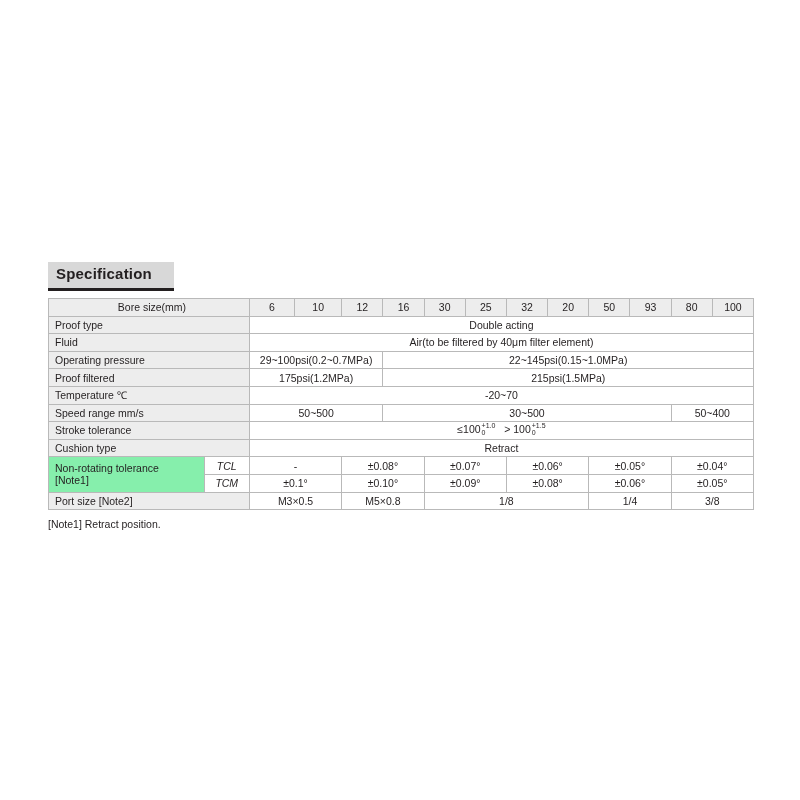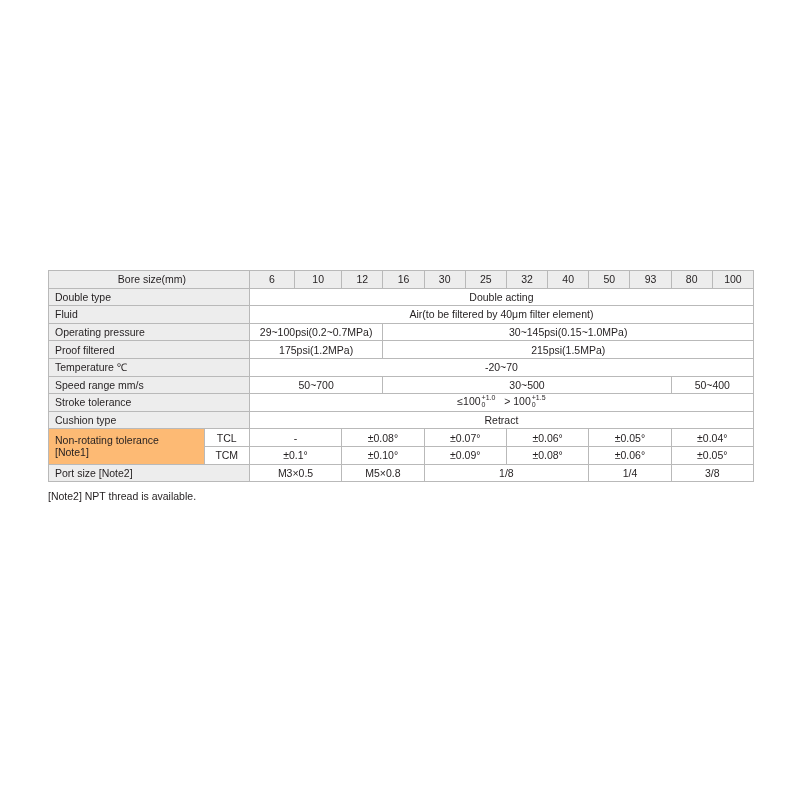--- a/index.html
+++ b/index.html
@@ -86,23 +86,24 @@
   .hdr-first {
     background: #ededed;
     font-weight: bold;
     text-align: center;
     padding-left: 6px !important;
   }
   .sub-label {
     background: #ffffff;
     text-align: center !important;
     font-size: 10.5px;
+    font-style: italic;
   }
   .nr-head {
-    background: #fdba74;
+    background: #86efac;
     text-align: left !important;
     padding-left: 6px !important;
     line-height: 1.25;
   }
   .nr-head .l1, .nr-head .l2 {
     display: block;
   }
   .frac {
     display: inline-block;
     vertical-align: middle;
@@ -122,20 +123,25 @@
     line-height: 1.5;
     color: #231f20;
   }
   .notes div { white-space: nowrap; }
 </style>
 </head>
 <body>
 
 <div class="sheet">
 
+  <div class="heading-wrap">
+    <div class="heading-bar"></div>
+    <div class="heading-underline"></div>
+    <div class="heading-text">Specification</div>
+  </div>
 
   <table class="spec">
     <colgroup>
       <col style="width:155px">
       <col style="width:45px">
       <col style="width:45px">
       <col style="width:47px">
       <col style="width:41px">
       <col style="width:41px">
       <col style="width:41px">
@@ -151,57 +157,57 @@
 
       <tr>
         <td class="hdr-first" colspan="2">Bore size(mm)</td>
         <td class="hdr">6</td>
         <td class="hdr">10</td>
         <td class="hdr">12</td>
         <td class="hdr">16</td>
         <td class="hdr">30</td>
         <td class="hdr">25</td>
         <td class="hdr">32</td>
-        <td class="hdr">40</td>
+        <td class="hdr">20</td>
         <td class="hdr">50</td>
         <td class="hdr">93</td>
         <td class="hdr">80</td>
         <td class="hdr">100</td>
       </tr>
 
       <tr>
-        <td class="row-head" colspan="2">Double type</td>
+        <td class="row-head" colspan="2">Proof type</td>
         <td colspan="12">Double acting</td>
       </tr>
 
       <tr>
         <td class="row-head" colspan="2">Fluid</td>
         <td colspan="12">Air(to be filtered by 40μm filter element)</td>
       </tr>
 
       <tr>
         <td class="row-head" colspan="2">Operating pressure</td>
         <td colspan="3">29~100psi(0.2~0.7MPa)</td>
-        <td colspan="9">30~145psi(0.15~1.0MPa)</td>
+        <td colspan="9">22~145psi(0.15~1.0MPa)</td>
       </tr>
 
       <tr>
         <td class="row-head" colspan="2">Proof filtered</td>
         <td colspan="3">175psi(1.2MPa)</td>
         <td colspan="9">215psi(1.5MPa)</td>
       </tr>
 
       <tr>
         <td class="row-head" colspan="2">Temperature  ℃</td>
         <td colspan="12">-20~70</td>
       </tr>
 
       <tr>
         <td class="row-head" colspan="2">Speed range  mm/s</td>
-        <td colspan="3">50~700</td>
+        <td colspan="3">50~500</td>
         <td colspan="7">30~500</td>
         <td colspan="2">50~400</td>
       </tr>
 
       <tr>
         <td class="row-head" colspan="2">Stroke tolerance</td>
         <td colspan="12">
           <span>≤100</span><span class="frac"><span>+1.0</span><span>0</span></span>&nbsp;&nbsp;&nbsp;<span>&gt; 100</span><span class="frac"><span>+1.5</span><span>0</span></span>
         </td>
       </tr>
@@ -239,16 +245,16 @@
         <td colspan="2">M3×0.5</td>
         <td colspan="2">M5×0.8</td>
         <td colspan="4">1/8</td>
         <td colspan="2">1/4</td>
         <td colspan="2">3/8</td>
       </tr>
     </tbody>
   </table>
 
   <div class="notes">
-    <div>[Note2] NPT thread is available.</div>
+    <div>[Note1] Retract position.</div>
   </div>
 
 </div>
 
 </body></html>

